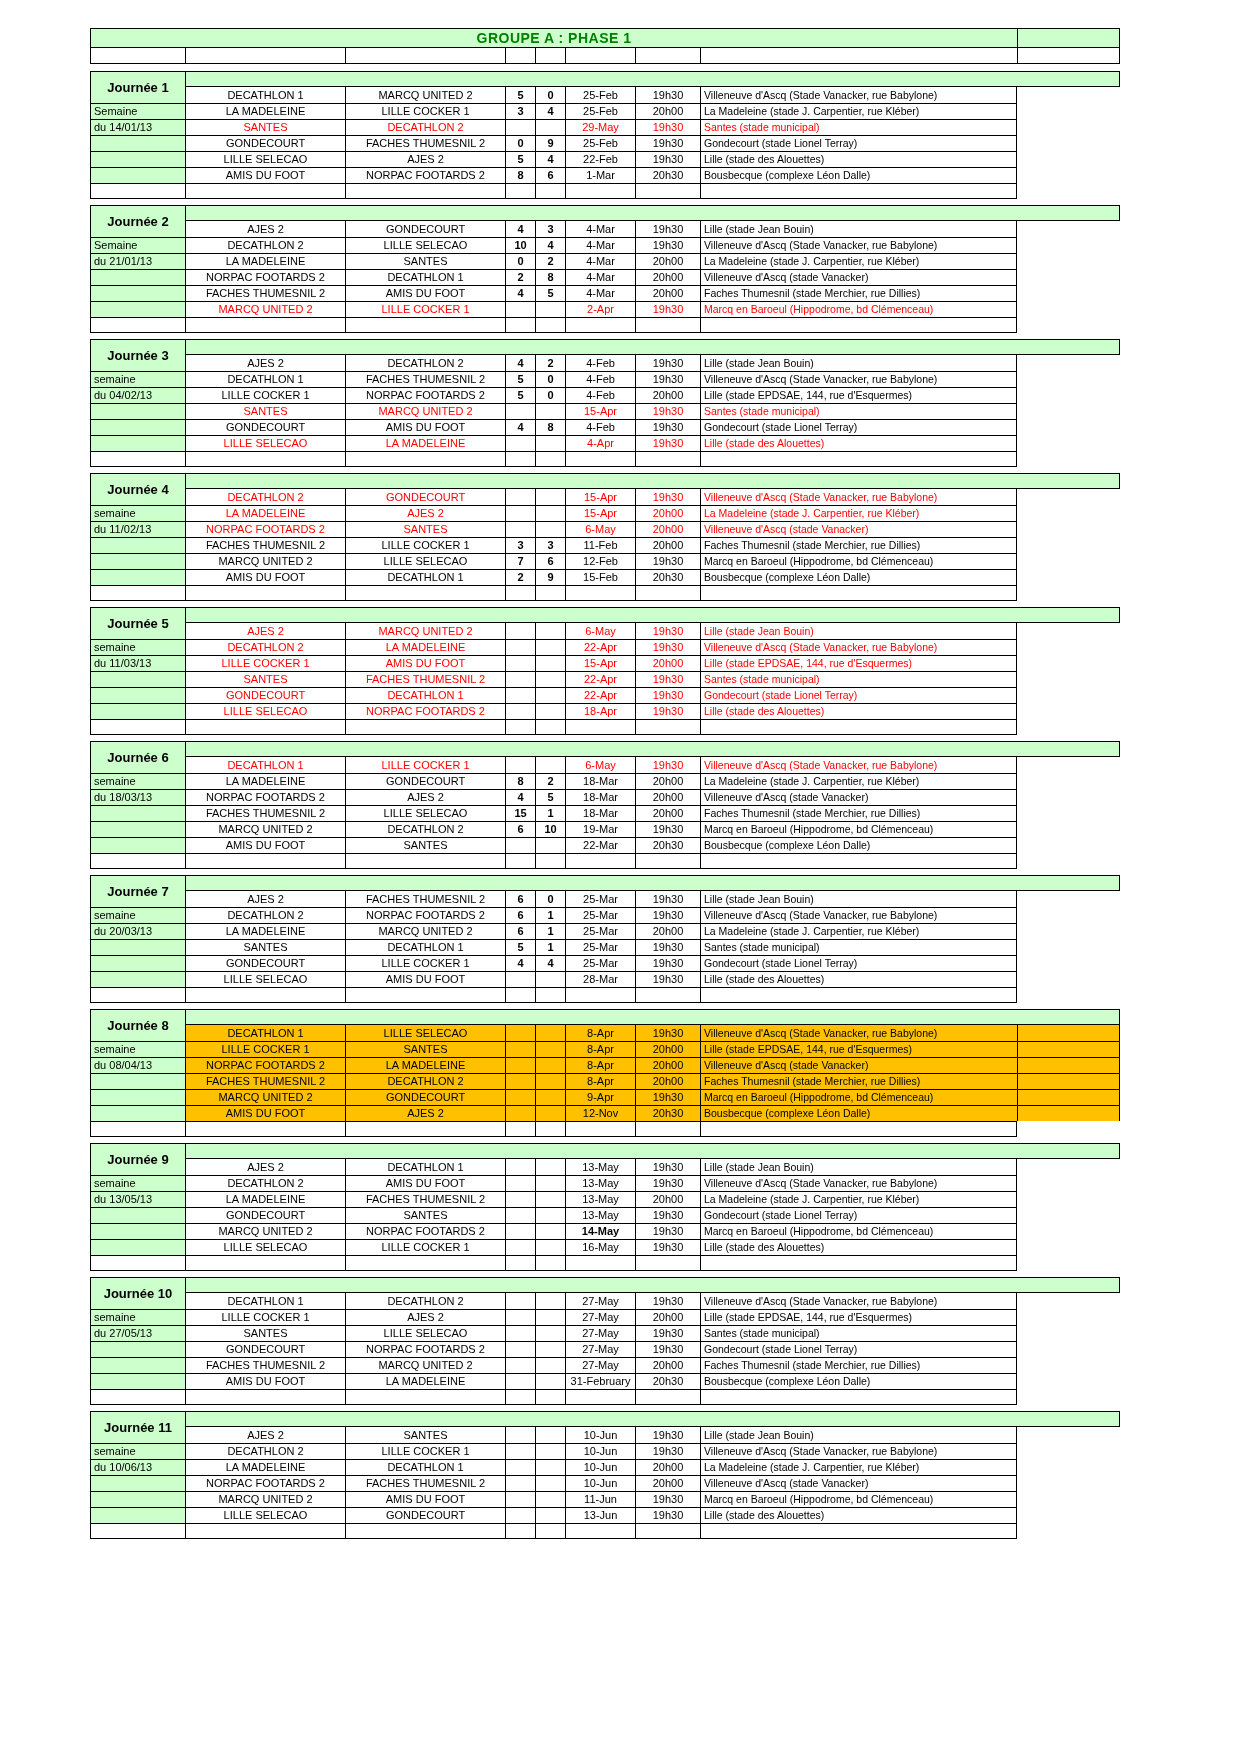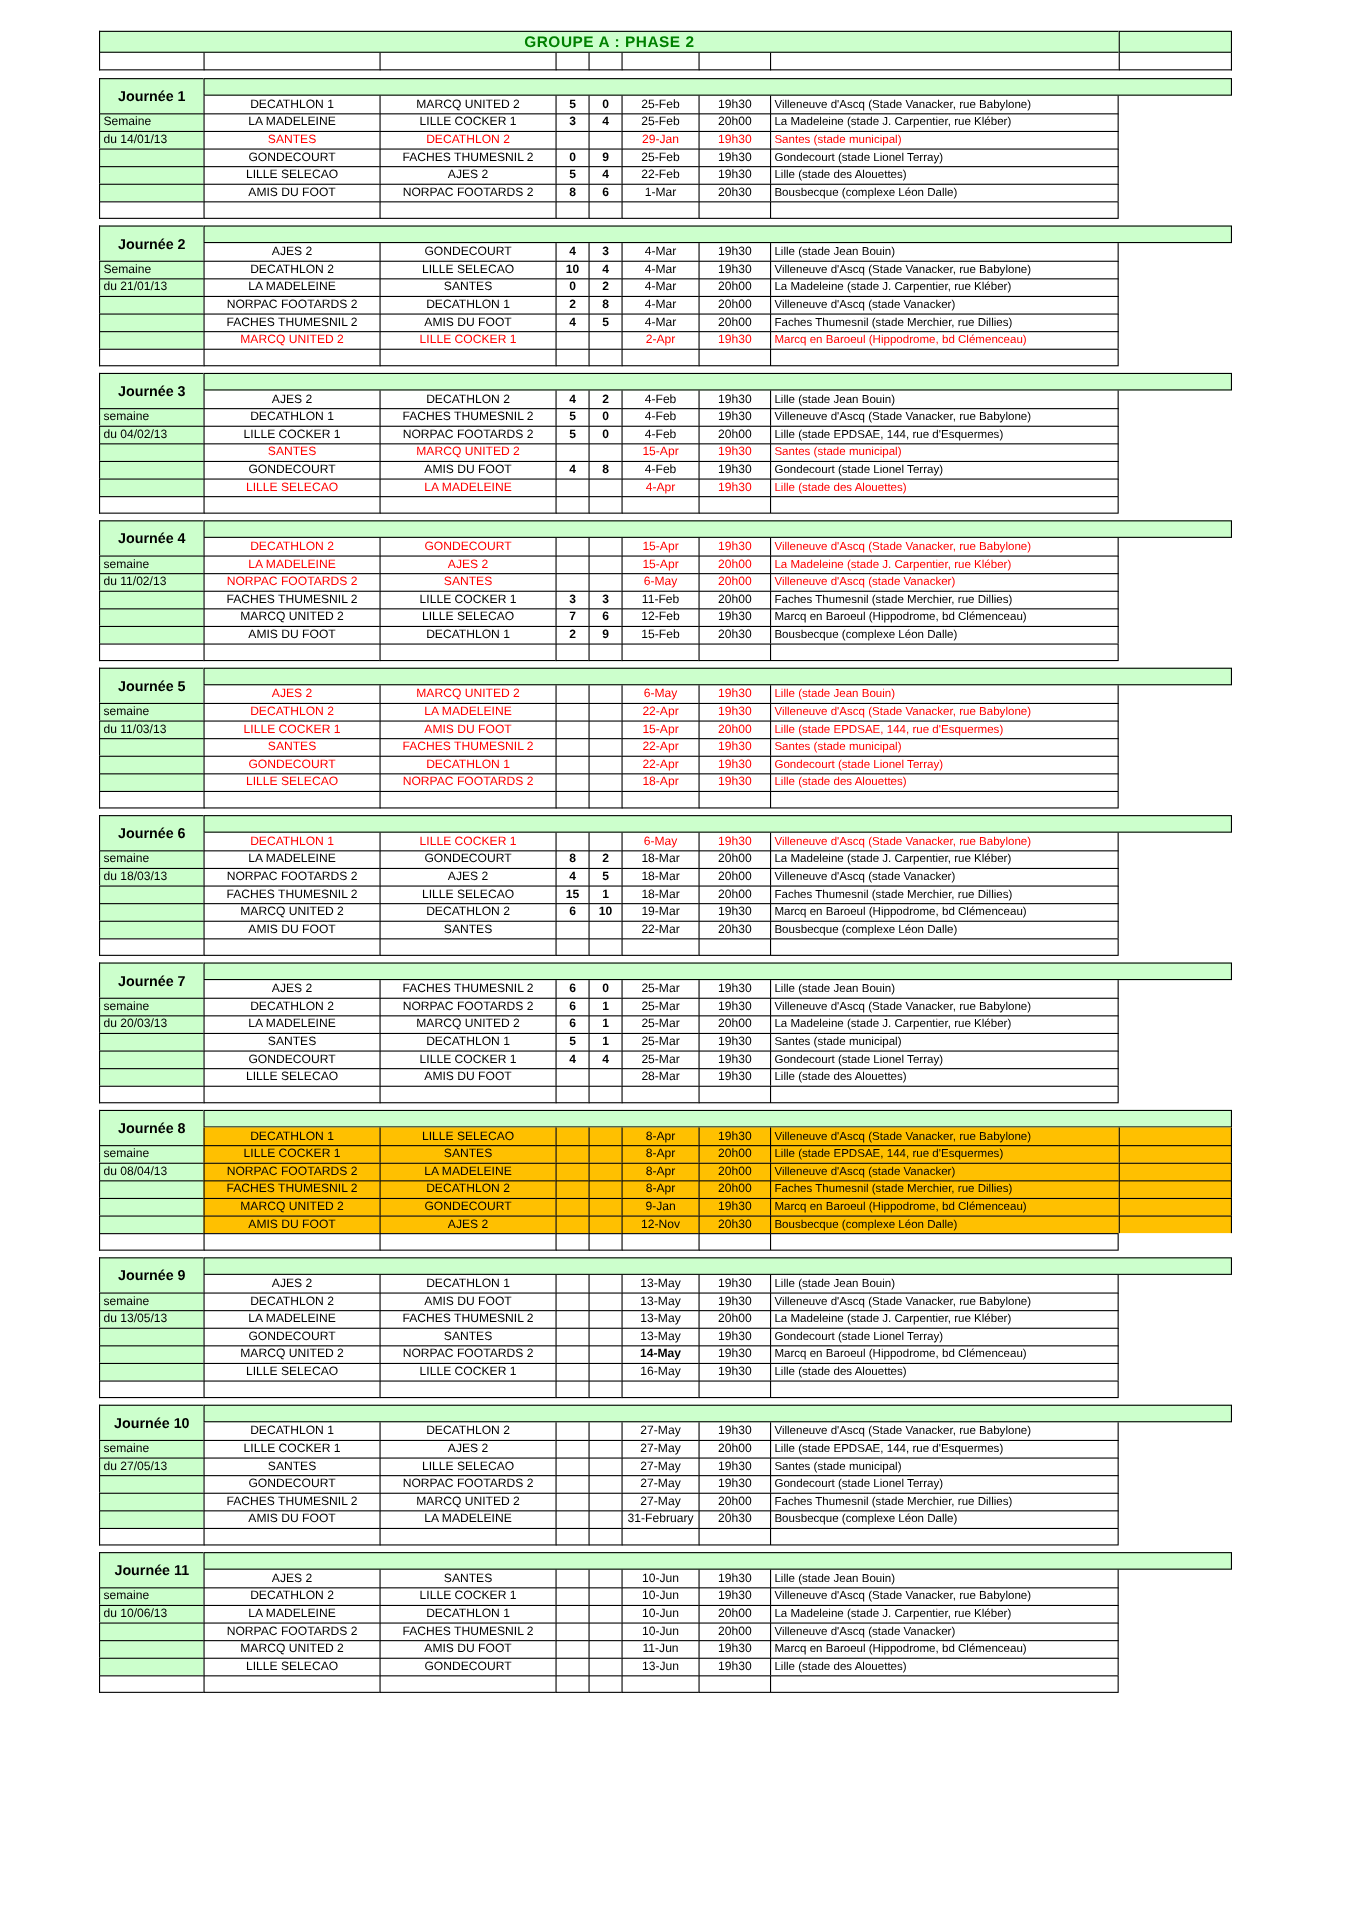--- a/index.html
+++ b/index.html
@@ -24,21 +24,21 @@
   .bb{border-bottom:1px solid #000;}
   .titlecell{color:#008000;font-size:14px;font-weight:bold;letter-spacing:.5px;}
   .journee-label{font-size:13px;font-weight:bold;}
 </style>
 </head>
 <body>
 
 <div class="page">
   <div class="sheet">
     <div class="grid toprow">
-      <div class="c green titlecell bl bt bb">GROUPE A : PHASE 2</div>
+      <div class="c green titlecell bl bt bb">GROUPE A : PHASE 1</div>
       <div class="c green bl bt bb br"></div>
     </div>
     <div class="grid emptytoprow">
       <div class="c bl bb"></div>
       <div class="c bl bb"></div>
       <div class="c bl bb"></div>
       <div class="c bl bb"></div>
       <div class="c bl bb"></div>
       <div class="c bl bb"></div>
       <div class="c bl bb"></div>
@@ -62,21 +62,21 @@
           <div class="c bold bl bt" style="grid-area: 3 / 4;">3</div>
           <div class="c bold bl bt" style="grid-area: 3 / 5;">4</div>
           <div class="c bl bt" style="grid-area: 3 / 6;">25-Feb</div>
           <div class="c bl bt" style="grid-area: 3 / 7;">20h00</div>
           <div class="c venue left bl bt br" style="grid-area: 3 / 8;">La Madeleine (stade J. Carpentier, rue Kléber)</div>
           <div class="c green left bl bt" style="grid-area: 4 / 1;">du 14/01/13</div>
           <div class="c bl bt red" style="grid-area: 4 / 2;">SANTES</div>
           <div class="c bl bt red" style="grid-area: 4 / 3;">DECATHLON 2</div>
           <div class="c bold bl bt red" style="grid-area: 4 / 4;"></div>
           <div class="c bold bl bt red" style="grid-area: 4 / 5;"></div>
-          <div class="c bl bt red" style="grid-area: 4 / 6;">29-Jan</div>
+          <div class="c bl bt red" style="grid-area: 4 / 6;">29-May</div>
           <div class="c bl bt red" style="grid-area: 4 / 7;">19h30</div>
           <div class="c venue left bl bt red br" style="grid-area: 4 / 8;">Santes (stade municipal)</div>
           <div class="c green bl bt" style="grid-area: 5 / 1;"></div>
           <div class="c bl bt" style="grid-area: 5 / 2;">GONDECOURT</div>
           <div class="c bl bt" style="grid-area: 5 / 3;">FACHES THUMESNIL 2</div>
           <div class="c bold bl bt" style="grid-area: 5 / 4;">0</div>
           <div class="c bold bl bt" style="grid-area: 5 / 5;">9</div>
           <div class="c bl bt" style="grid-area: 5 / 6;">25-Feb</div>
           <div class="c bl bt" style="grid-area: 5 / 7;">19h30</div>
           <div class="c venue left bl bt br" style="grid-area: 5 / 8;">Gondecourt (stade Lionel Terray)</div>
@@ -495,21 +495,21 @@
           <div class="c bold bl bt orange" style="grid-area: 5 / 5;"></div>
           <div class="c bl bt orange" style="grid-area: 5 / 6;">8-Apr</div>
           <div class="c bl bt orange" style="grid-area: 5 / 7;">20h00</div>
           <div class="c venue left bl bt orange" style="grid-area: 5 / 8;">Faches Thumesnil (stade Merchier, rue Dillies)</div>
           <div class="c bl br bt orange" style="grid-area: 5 / 9;"></div>
           <div class="c green bl bt" style="grid-area: 6 / 1;"></div>
           <div class="c bl bt orange" style="grid-area: 6 / 2;">MARCQ UNITED 2</div>
           <div class="c bl bt orange" style="grid-area: 6 / 3;">GONDECOURT</div>
           <div class="c bold bl bt orange" style="grid-area: 6 / 4;"></div>
           <div class="c bold bl bt orange" style="grid-area: 6 / 5;"></div>
-          <div class="c bl bt orange" style="grid-area: 6 / 6;">9-Jan</div>
+          <div class="c bl bt orange" style="grid-area: 6 / 6;">9-Apr</div>
           <div class="c bl bt orange" style="grid-area: 6 / 7;">19h30</div>
           <div class="c venue left bl bt orange" style="grid-area: 6 / 8;">Marcq en Baroeul (Hippodrome, bd Clémenceau)</div>
           <div class="c bl br bt orange" style="grid-area: 6 / 9;"></div>
           <div class="c green bl bt" style="grid-area: 7 / 1;"></div>
           <div class="c bl bt orange" style="grid-area: 7 / 2;">AMIS DU FOOT</div>
           <div class="c bl bt orange" style="grid-area: 7 / 3;">AJES 2</div>
           <div class="c bold bl bt orange" style="grid-area: 7 / 4;"></div>
           <div class="c bold bl bt orange" style="grid-area: 7 / 5;"></div>
           <div class="c bl bt orange" style="grid-area: 7 / 6;">12-Nov</div>
           <div class="c bl bt orange" style="grid-area: 7 / 7;">20h30</div>

